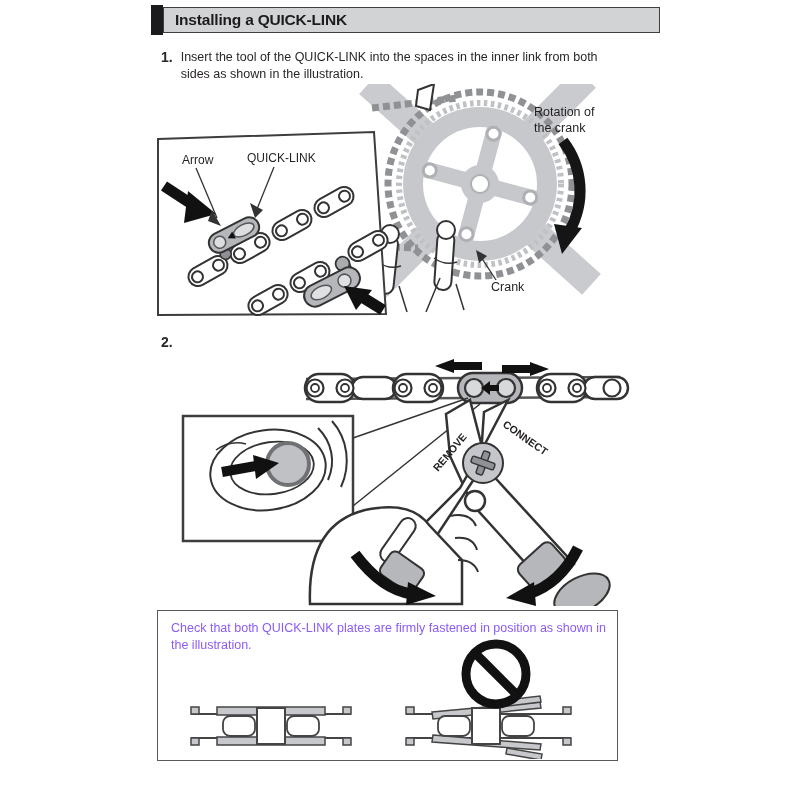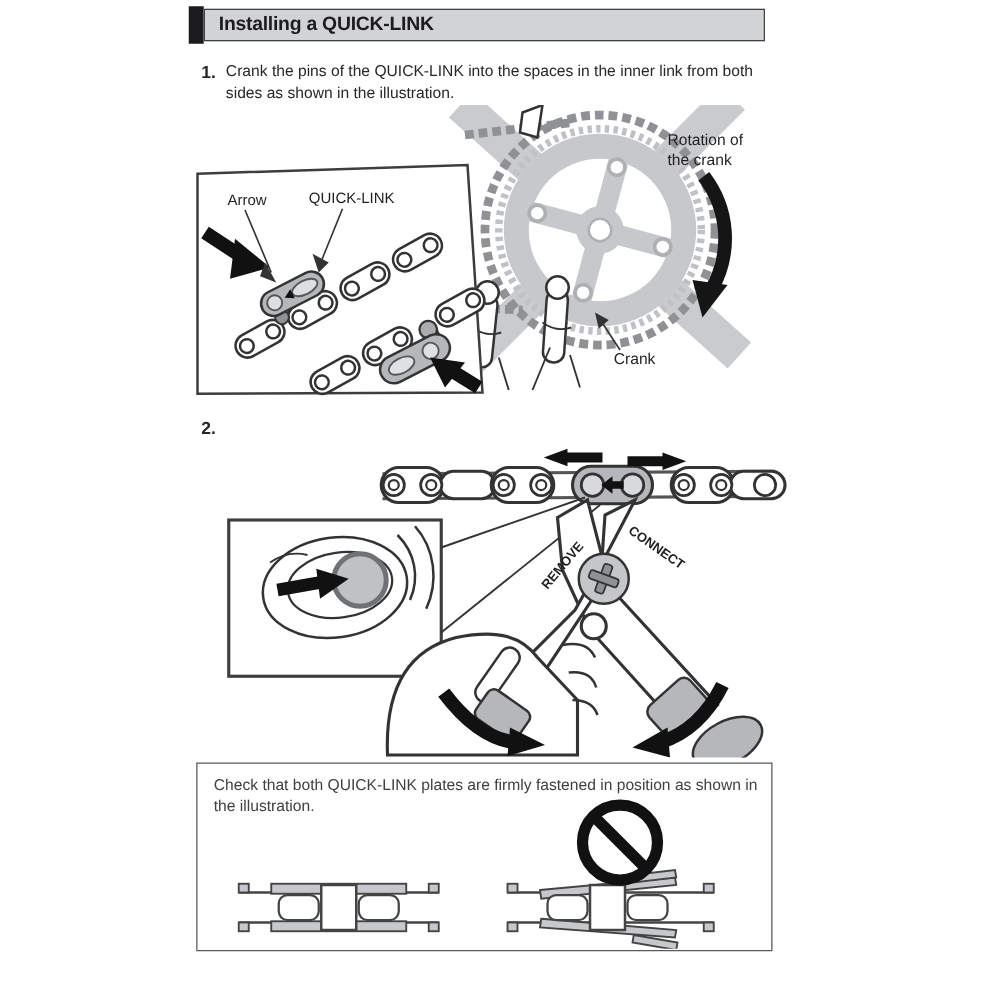--- a/index.html
+++ b/index.html
@@ -4,21 +4,21 @@
 <style>
   html,body { margin:0; padding:0; background:#ffffff; }
   .page {
     position:relative; width:800px; height:800px; background:#ffffff;
     font-family:"Liberation Sans", sans-serif; color:#231f20; overflow:hidden;
   }
   
   .title-bar { position:absolute; left:151px; top:5px; width:461px; height:30px; }
   .title-accent { position:absolute; left:0; top:0; width:12px; height:30px; background:#1b1b1d; }
   .title-strip {
-    position:absolute; left:12px; top:2px; width:449px; height:26px;
+    position:absolute; left:12px; top:2px; width:497px; height:26px;
     background:#d2d3d5; border:1.5px solid #3f3f41; box-sizing:border-box;
     display:flex; align-items:center; padding-left:11px;
     font-size:15.5px; font-weight:700; letter-spacing:-0.2px; color:#1c1c1e;
   }
   
   .step { position:absolute; left:161px; width:458px; display:flex; gap:8px;
           font-size:12.5px; line-height:16.5px; color:#2a2628; }
   .step-num { font-weight:700; font-size:14px; line-height:16px; flex:0 0 auto; }
   #step1 { top:49px; }
   #step2 { top:334px; }
@@ -26,38 +26,38 @@
   .fig { position:absolute; }
   #fig1 { left:150px; top:84px; width:510px; height:250px; }
   #fig2 { left:150px; top:358px; width:510px; height:248px; }
   
   .note-box {
     position:absolute; left:157px; top:610px; width:461px; height:151px;
     border:1.5px solid #58595b; box-sizing:border-box; background:#ffffff;
   }
   .note-text {
     position:absolute; left:13px; top:9px; width:440px;
-    font-size:12.5px; line-height:17px; color:#404040;
+    font-size:12.5px; line-height:17px; color:#8b5cf6;
   }
   .note-svg { position:absolute; left:0; top:0; width:458px; height:148px; }
   svg text { font-family:"Liberation Sans", sans-serif; fill:#231f20; }
 </style>
 </head>
 <body>
 
 <div class="page">
 
   <div class="title-bar">
     <div class="title-accent"></div>
     <div class="title-strip">Installing a QUICK-LINK</div>
   </div>
 
   <div class="step" id="step1">
     <span class="step-num">1.</span>
-    <span class="step-text">Crank the pins of the QUICK-LINK into the spaces in the inner link from both sides as shown in the illustration.</span>
+    <span class="step-text">Insert the tool of the QUICK-LINK into the spaces in the inner link from both sides as shown in the illustration.</span>
   </div>
 
   <svg id="fig1" class="fig" viewBox="0 0 510 250">
 
     <g>
       <rect x="-14" y="-150" width="28" height="300" transform="translate(330,100) rotate(45)" fill="#c9cbcf"></rect>
       <rect x="-14" y="-150" width="28" height="300" transform="translate(330,100) rotate(-48)" fill="#c9cbcf"></rect>
     </g>
 
     <g stroke="#8f9194" stroke-width="7" stroke-dasharray="7 4" fill="none">

